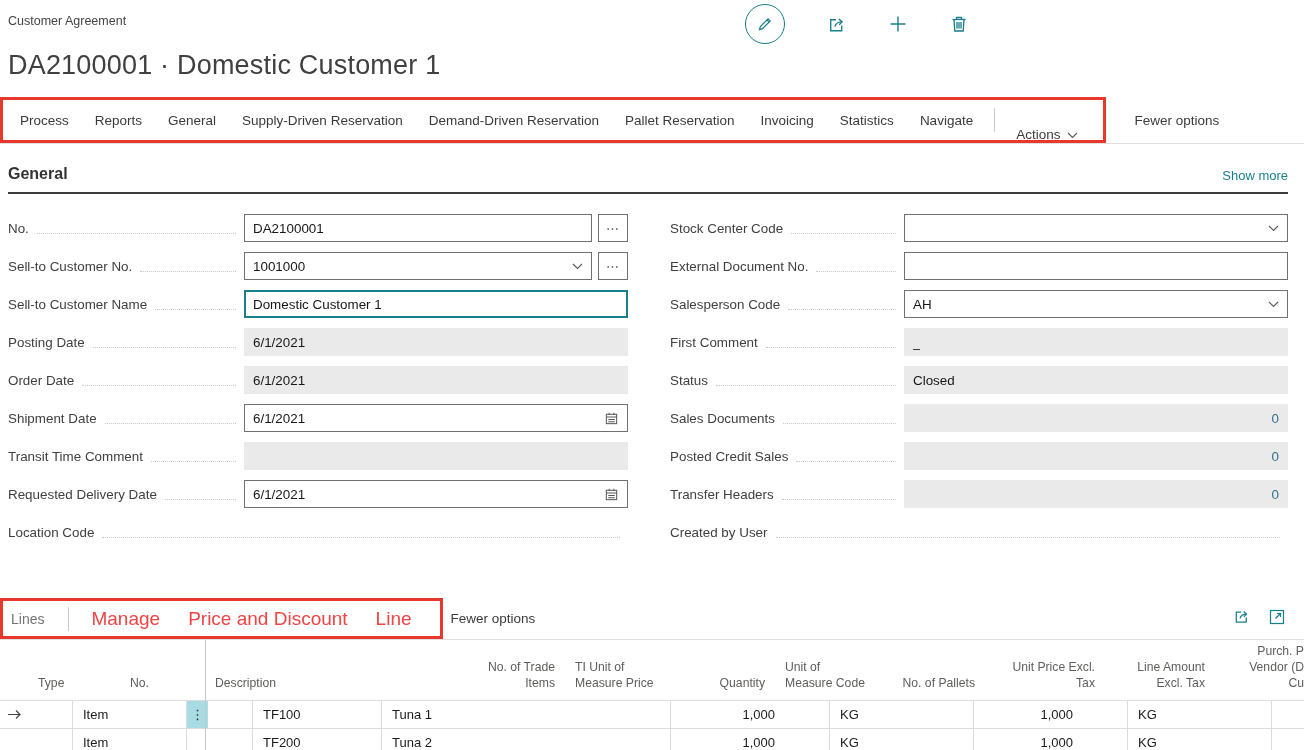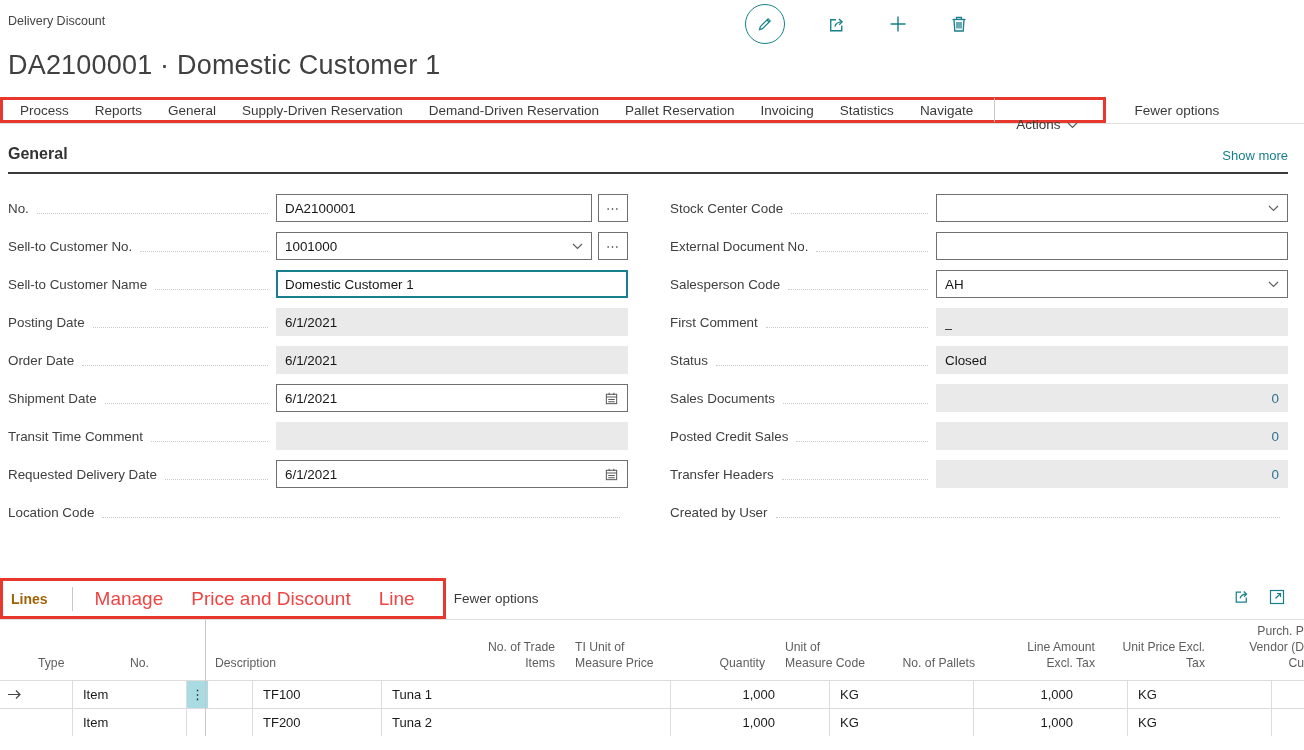--- a/index.html
+++ b/index.html
@@ -13,48 +13,48 @@
   .topbar { position:relative; height:44px; }
   .caption { position:absolute; left:8px; top:14px; font-size:12.5px; color:#444; }
   .toolbar { position:absolute; left:745px; top:2px; height:44px; display:flex; align-items:center; }
   .tool { display:flex; align-items:center; justify-content:center; background:none; border:none; padding:0; cursor:pointer; }
   .icon-circle { width:40px; height:40px; border:1.5px solid #177f8c; border-radius:50%; }
   .tool + .tool { margin-left:41px; }
   .tool svg { display:block; }
   .page-title { padding:6px 0 0 8px; font-size:27px; font-weight:300; color:#404040; letter-spacing:.2px; }
   
   .cmdbar { margin-top:16px; display:flex; align-items:center; border-bottom:1px solid #e1dfdd; }
-  .ribbon-box { border:3px solid #e8382e; height:26px; display:flex; align-items:center; padding:0 12px 0 4px; }
+  .ribbon-box { border:3px solid #e8382e; height:46px; display:flex; align-items:center; padding:0 12px 0 4px; }
   .ribbon-item { font-size:13.5px; color:#3a3a3a; padding:0 13px; white-space:nowrap; cursor:pointer; }
   .vdiv { width:1px; height:24px; background:#c8c8c8; margin:0 8px; }
   .actions-item { display:flex; align-items:center; gap:7px;margin-top:29px; }
   .fewer { margin-left:28px; font-size:13.5px; color:#3a3a3a; cursor:pointer; }
   
   .section-head { position:relative; margin:21px 16px 0 8px; border-bottom:2px solid #3b3a39; padding-bottom:9px; }
   .section-title { font-size:16px; font-weight:700; color:#333; }
   .show-more { position:absolute; right:0; bottom:9px; font-size:13px; color:#177f8c; cursor:pointer; }
   .fields { display:grid; grid-template-columns:620px 618px; column-gap:42px; padding:19px 16px 0 8px; }
   .fcol { display:flex; flex-direction:column; gap:8px; }
   .frow { display:flex; align-items:center; height:30px; }
   .flabel { font-size:13.4px; color:#404040; white-space:nowrap; }
   .leader { flex:1; border-bottom:1px dotted #c9c9c9; margin:10px 8px 0 8px; height:1px; }
-  .control { width:352px; flex:none; display:flex; gap:6px; }
+  .control { width:384px; flex:none; display:flex; gap:6px; }
   .box { flex:1; height:28px; display:flex; align-items:center; padding:0 8px; font-size:13.4px; color:#161616; min-width:0; }
   .box.white { background:#fff; border:1px solid #707070; }
   .box.gray  { background:#eaeaea; border:1px solid #eaeaea; }
   .box.focus { border:2px solid #177f8c; padding:0 7px; }
   .box .val { white-space:nowrap; overflow:hidden; }
   .box .adorn { margin-left:auto; display:flex; align-items:center; padding-left:6px; cursor:pointer; }
   .box.num { justify-content:flex-end; color:#31708f; }
   .ellipsis-btn { width:30px; height:28px; flex:none; background:#fff; border:1px solid #707070; color:#444;
                   font-size:13px; letter-spacing:1px; display:flex; align-items:center; justify-content:center; cursor:pointer; }
   
   .lines-bar { margin-top:51px; display:flex; align-items:center; border-bottom:1px solid #e1dfdd; }
   .lines-box { border:3px solid #e8382e; height:41px; display:flex; align-items:center; padding:0 14px 0 8px; }
-  .lines-title { font-size:14px; font-weight:700; color:#a16207; padding-right:16px; }
+  .lines-title { font-size:14px; font-weight:400; color:#737373; padding-right:16px; }
   .lines-item { font-size:19px; color:#ef4444; padding:0 14px; white-space:nowrap; cursor:pointer; }
   .lines-fewer { margin-left:8px; font-size:13.5px; color:#3a3a3a; cursor:pointer; }
   .lines-icons { margin-left:auto; display:flex; align-items:center; gap:17px; padding-right:18px; }
   
   .ltable { position:relative; }
   .tgrid { display:grid; grid-template-columns:28px 70px 22px 85px 245px 115px 100px 110px 100px 110px 120px 110px 89px; }
   .thead { align-items:end; min-height:55px; padding-bottom:0; color:#605e5c; }
   .th { font-size:12.2px; line-height:1.3; padding:4px 10px 8px 10px; white-space:pre-line; cursor:pointer; }
   .th.r { text-align:right; }
   .th.clip { padding-right:0; overflow:hidden; }
@@ -66,21 +66,21 @@
   .td.c { justify-content:center; padding:0; }
   .td.menu-active { background:#a8dbe2; color:#222; cursor:pointer; }
   .td.menu { cursor:pointer; }
   .row-menu-glyph { font-size:13px; line-height:1; letter-spacing:0; }
   .freeze-line { position:absolute; left:205px; top:0; bottom:0; width:1px; background:#c6c6c6; }
 </style>
 </head>
 <body>
 
 <div class="topbar">
-  <div class="caption">Delivery Discount</div>
+  <div class="caption">Customer Agreement</div>
   <div class="toolbar">
     <button class="tool icon-circle">
       <span>
         <svg width="18" height="18" viewBox="0 0 18 18" fill="none" stroke="#177f8c" stroke-width="1.2">
           <path d="M3.5 14.5 L4.4 11.5 L12.1 3.8 L14.2 5.9 L6.5 13.6 Z"></path>
           <path d="M11 5 L13 7"></path>
         </svg>
       </span>
     </button>
     <button class="tool">
@@ -371,23 +371,23 @@
     <div class="th">No.</div>
     <div class="th">Description</div>
     <div class="th r">No. of Trade
 Items</div>
     <div class="th">TI Unit of
 Measure Price</div>
     <div class="th r">Quantity</div>
     <div class="th">Unit of
 Measure Code</div>
     <div class="th r">No. of Pallets</div>
+    <div class="th r">Unit Price Excl. Tax</div>
     <div class="th r">Line Amount
 Excl. Tax</div>
-    <div class="th r">Unit Price Excl. Tax</div>
     <div class="th r clip">Purch. P
 Vendor (D
 Cu</div>
   </div>
 
   <div class="tgrid trow">
     <div class="td c">
       <svg width="15" height="11" viewBox="0 0 15 11" fill="none" stroke="#444" stroke-width="1.2">
         <path d="M1 5.5 H13 M9 1.5 L13 5.5 L9 9.5"></path>
       </svg>

